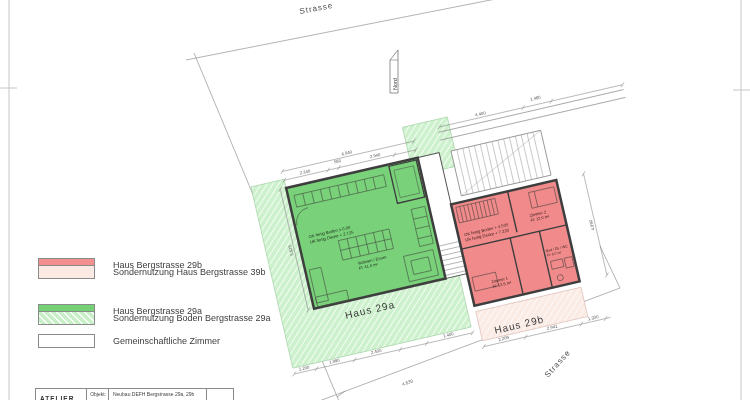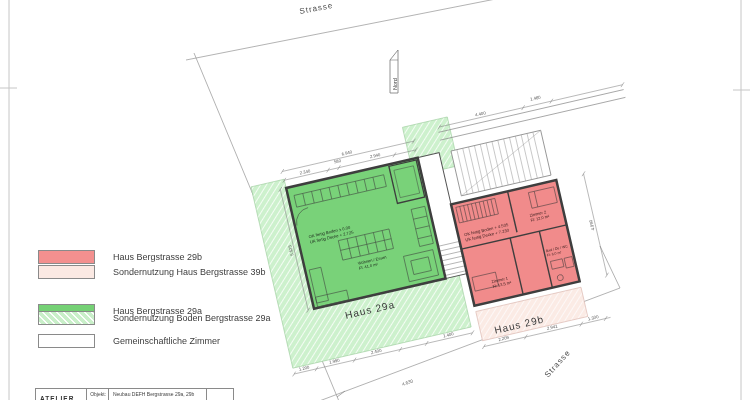--- a/index.html
+++ b/index.html
@@ -238,21 +238,21 @@
   <text x="408" y="384" font-size="4.5" fill="#555" text-anchor="middle" transform="rotate(-20.5 408 384)">4.630</text>
 
   <g>
     <path d="M390,93 L390,60 L398,50 L398,93 Z" fill="#ffffff" stroke="#777" stroke-width="0.8"></path>
     <line x1="390" y1="60" x2="398" y2="60" stroke="#777" stroke-width="0.6"></line>
     <text transform="translate(396.5,90) rotate(-90)" font-size="5.5" fill="#444">Nord</text>
   </g>
 </svg>
 
   <div class="legend">
-    <div class="legend-row" style="top:250px">
+    <div class="legend-row" style="top:258px">
       <div class="swatch" style="background-color: rgb(243, 144, 143);"></div>
       <div class="legend-label">Haus  Bergstrasse 29b</div>
     </div>
     <div class="legend-row" style="top:265px">
       <div class="swatch" style="background-color: rgb(251, 233, 227);"></div>
       <div class="legend-label">Sondernutzung Haus  Bergstrasse 39b</div>
     </div>
     <div class="legend-row" style="top:304px">
       <div class="swatch" style="background-color: rgb(117, 209, 117);"></div>
       <div class="legend-label">Haus  Bergstrasse 29a</div>

